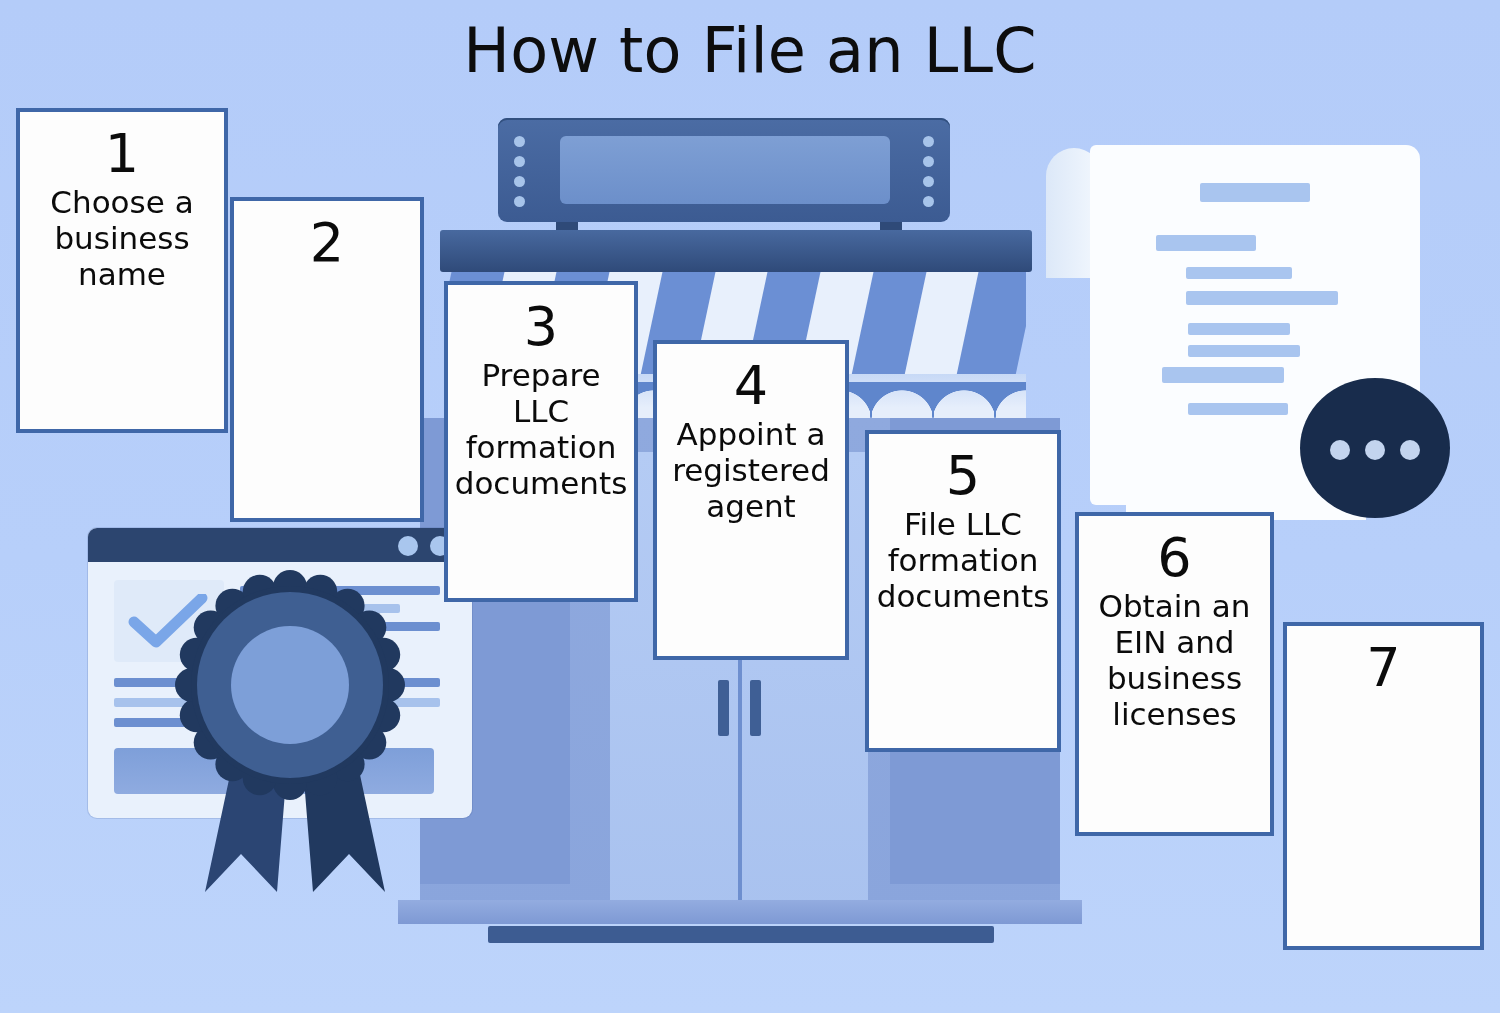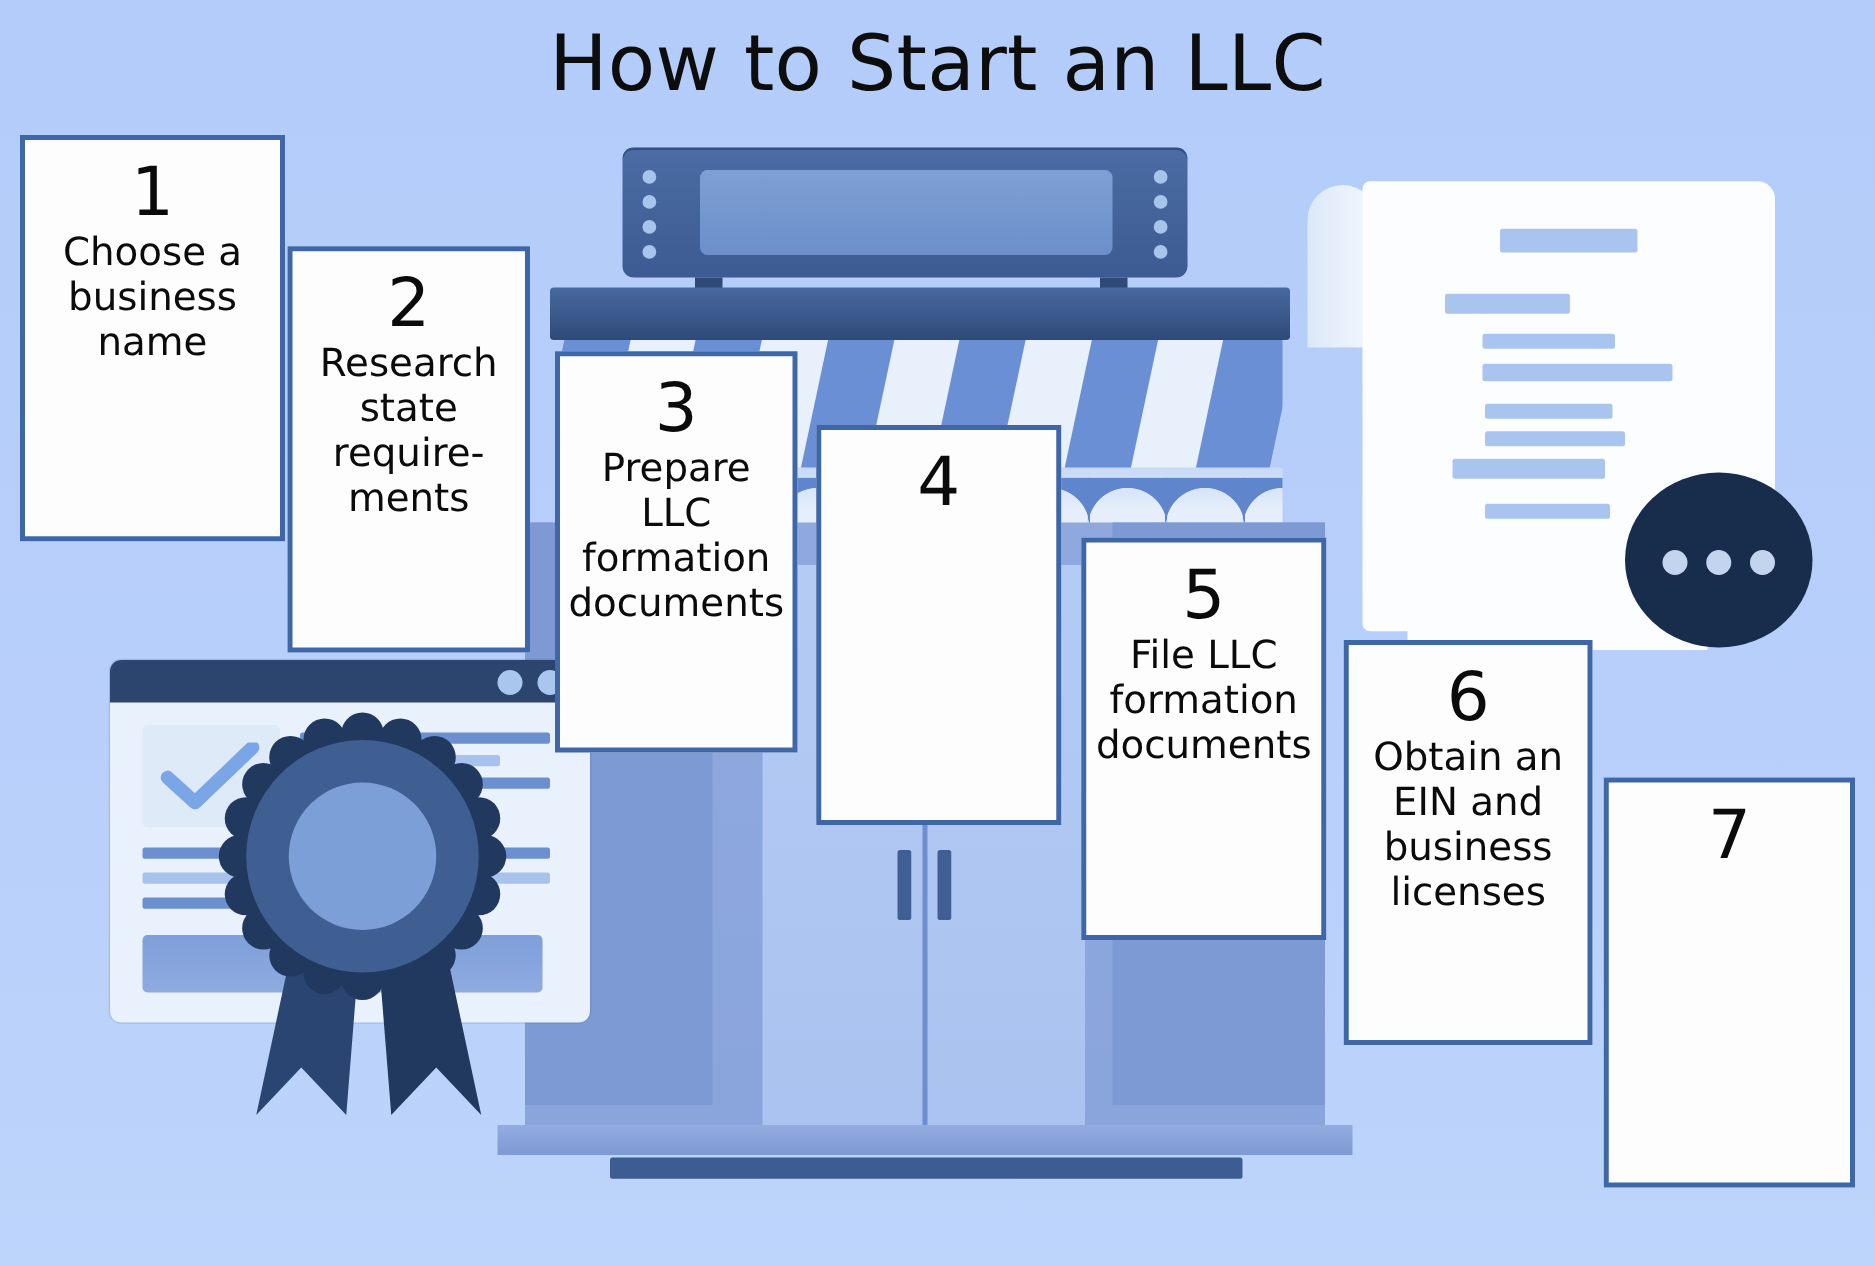--- a/index.html
+++ b/index.html
@@ -245,47 +245,46 @@
     <span class="sline" style="left:98px;top:258px;width:100px;height:12px;"></span>
   </div>
 
   <div class="art bubble-tail"></div>
   <div class="art bubble">
     <span class="bdot" style="left:30px"></span>
     <span class="bdot" style="left:65px"></span>
     <span class="bdot" style="left:100px"></span>
   </div>
 
-  <div class="title">How to Start an LLC</div>
+  <div class="title">How to File an LLC</div>
 
   <div class="card" style="left:16px;top:108px;width:212px;height:325px;">
     <span class="num">1</span>
     <span class="lbl">Choose a
 business
 name</span>
   </div>
 
   <div class="card" style="left:230px;top:197px;width:194px;height:325px;">
     <span class="num">2</span>
-    <span class="lbl">Research
-state
-require-
-ments</span>
   </div>
 
   <div class="card" style="left:444px;top:281px;width:194px;height:321px;">
     <span class="num">3</span>
     <span class="lbl">Prepare
 LLC
 formation
 documents</span>
   </div>
 
   <div class="card" style="left:653px;top:340px;width:196px;height:320px;">
     <span class="num">4</span>
+    <span class="lbl">Appoint a
+registered
+agent</span>
   </div>
 
   <div class="card" style="left:865px;top:430px;width:196px;height:322px;">
     <span class="num">5</span>
     <span class="lbl">File LLC
 formation
 documents</span>
   </div>
 
   <div class="card" style="left:1075px;top:512px;width:199px;height:324px;">

